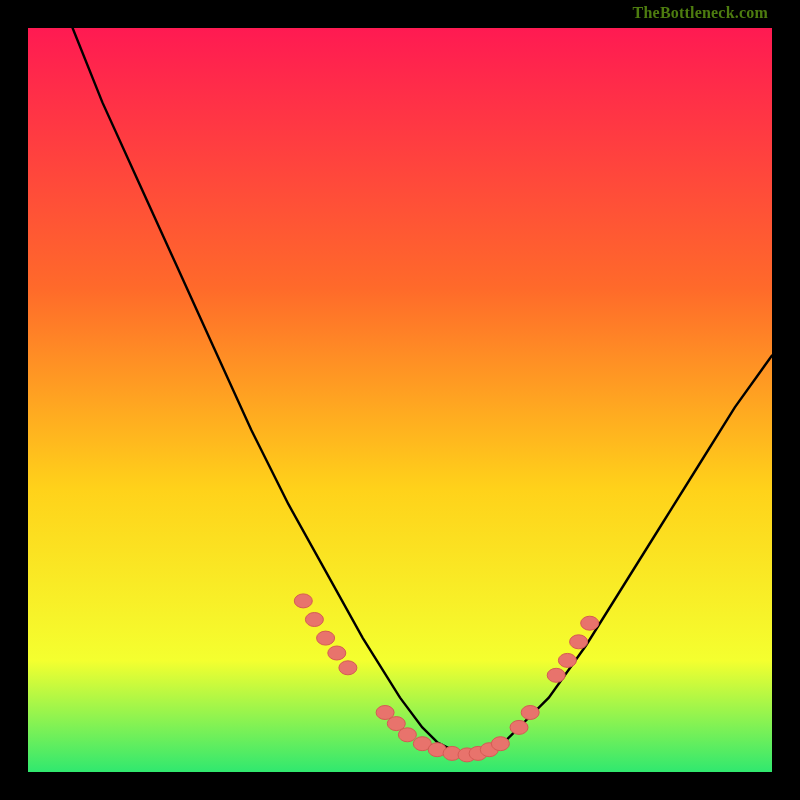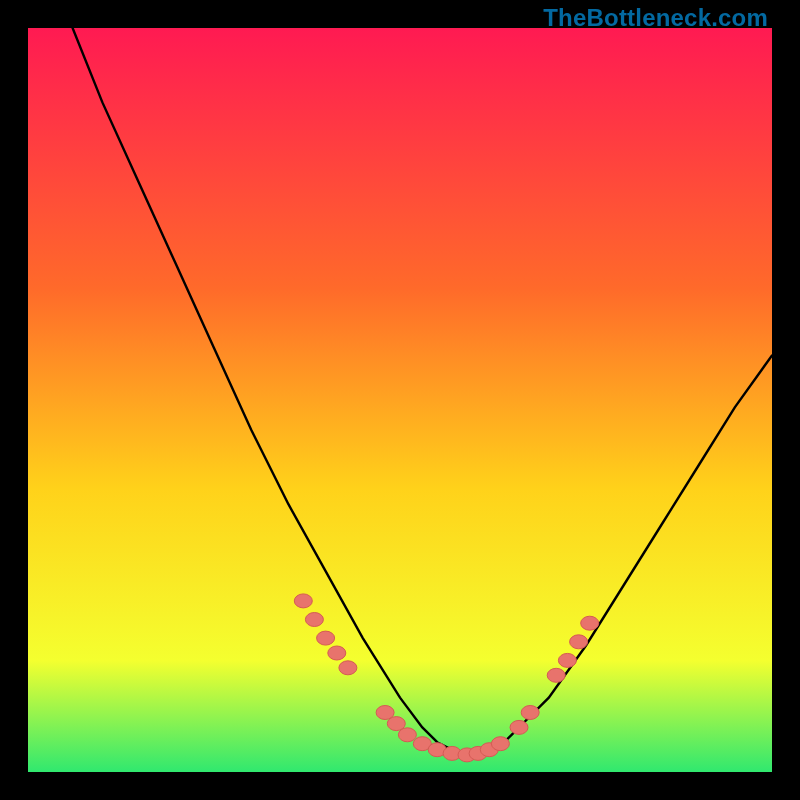--- a/index.html
+++ b/index.html
@@ -23,24 +23,24 @@
     left: 28px;
     top: 28px;
     width: 744px;
     height: 744px;
     overflow: hidden;
   }
   .watermark {
     position: absolute;
     top: 4px;
     right: 32px;
-    font-family: Liberation Sans, sans-serif;
-    font-size: 24px;
+    font-family: Liberation Serif, serif;
+    font-size: 16px;
     font-weight: 600;
-    color: #0369a1;
+    color: #4d7c0f;
     letter-spacing: 0.2px;
     user-select: none;
   }
   svg { display: block; }
 </style>
 </head>
 <body>
 
 <div class="frame">
   <div class="plot">

